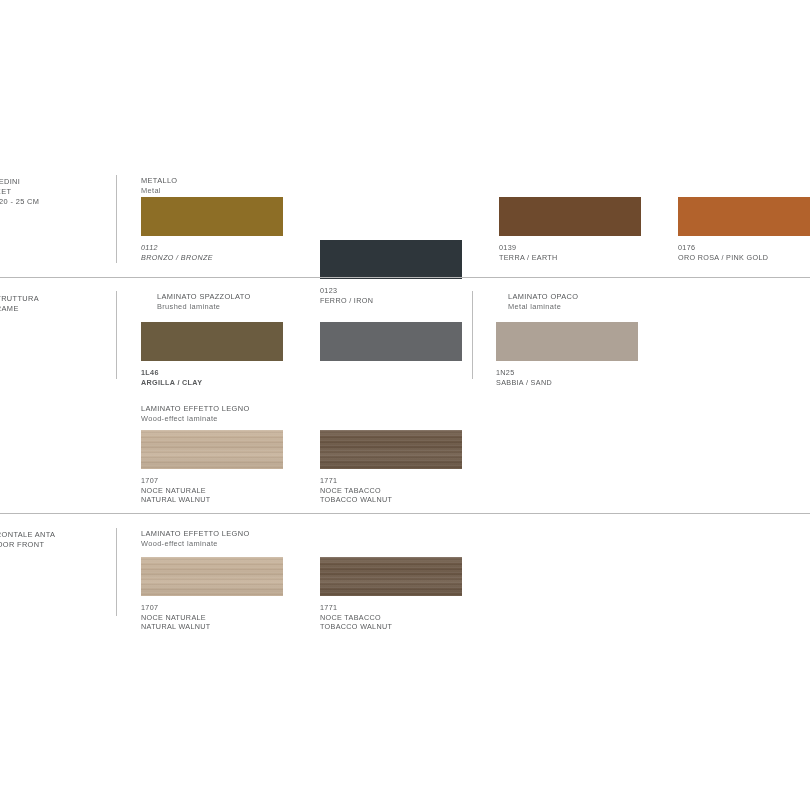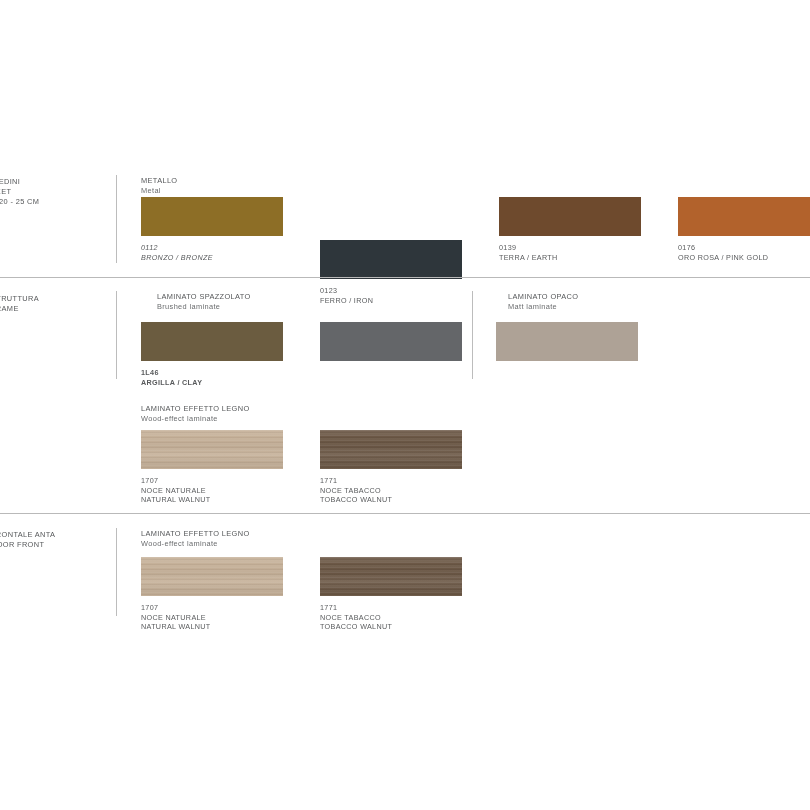--- a/index.html
+++ b/index.html
@@ -209,25 +209,29 @@
         <span class="nm">ARGILLA / CLAY</span>
       </div>
     </div>
 
     <div class="swatch-cell" style="left:320px; top:322px;">
       <span class="swatch" style="background:#646669;"></span>
     </div>
 
     <div class="group-title" style="left:496px; top:292px;margin-left:12px;">
       <span class="it">LAMINATO OPACO</span>
-      <span class="en">Matt laminate</span>
+      <span class="en">Metal laminate</span>
     </div>
 
     <div class="swatch-cell" style="left:496px; top:322px;">
       <span class="swatch" style="background:#aea296;"></span>
+      <div class="swatch-caption">
+        <span class="code">1N25</span>
+        <span class="nm">SABBIA / SAND</span>
+      </div>
     </div>
 
     <div class="group-title" style="left:141px; top:404px;">
       <span class="it">LAMINATO EFFETTO LEGNO</span>
       <span class="en">Wood-effect laminate</span>
     </div>
 
     <div class="swatch-cell" style="left:141px; top:430px;">
       <span class="swatch wood" style="background:#c5b098;"></span>
       <div class="swatch-caption">

